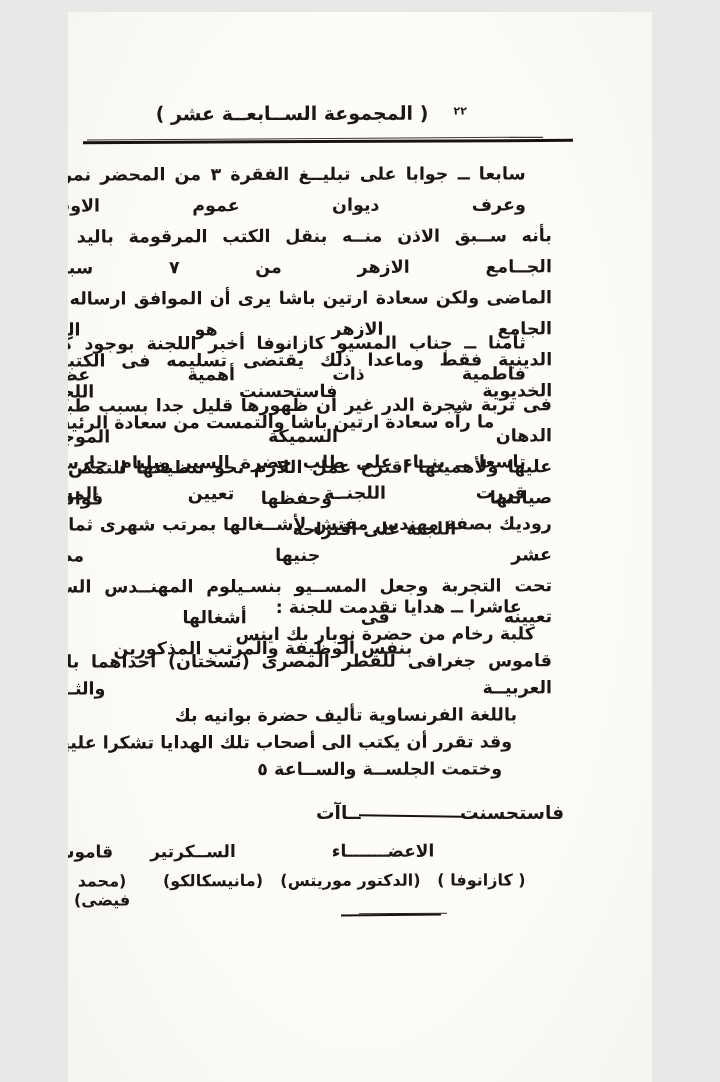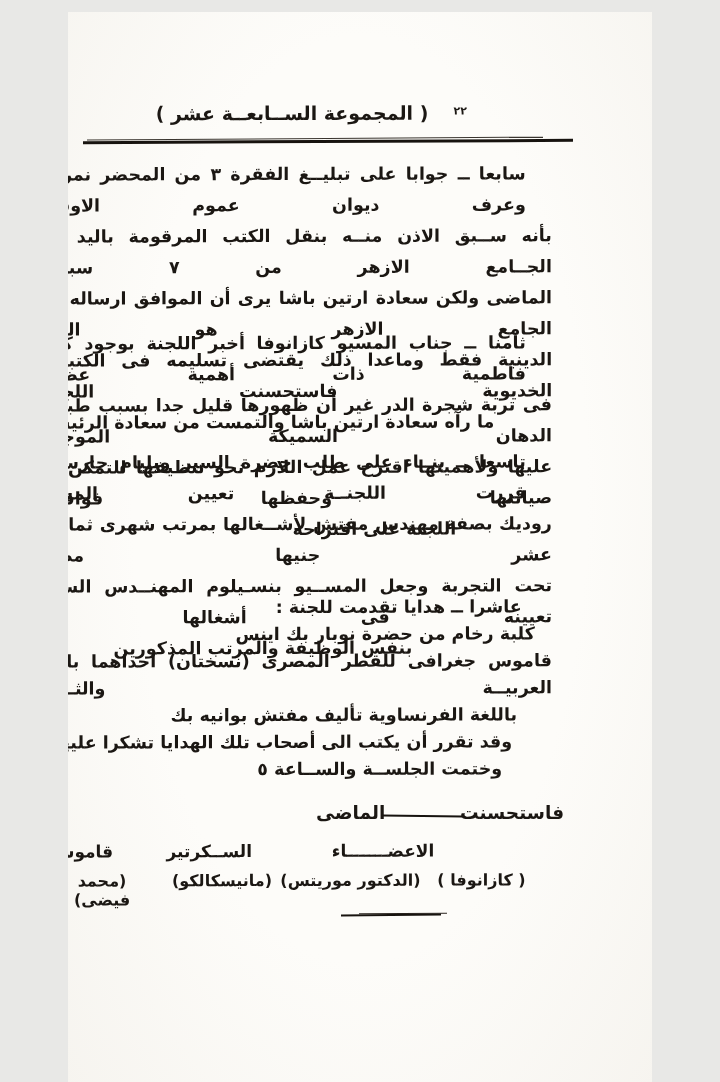--- a/index.html
+++ b/index.html
@@ -62,21 +62,21 @@
   .sig-label .stretch {
     flex: 1; height: 0;
     border-bottom: 2.6px solid #17130f;
     margin: 0 -2px 6px -2px;
     transform: skewY(0.8deg);
   }
   .sig-roles { top: 829px; display: flex; direction: rtl; padding-right: 38px; font-size: 17px; font-weight: bold; }
   .sig-names { top: 859px; display: flex; direction: rtl; padding-right: 18px; font-size: 16px; font-weight: bold; }
   .col-members { width: 262px; display: flex; justify-content: space-around; }
   .col-members.hdr { display: block; text-align: center; }
-  .col-secretary { width: 118px; }
+  .col-secretary { width: 118px; text-align: center; }
   .col-president { width: 104px; text-align: center; }
   .bottom-rule {
     top: 901px; right: 205px; width: 106px; height: 4px;
   }
   .bottom-rule .a {
     position: absolute; top: 1px; left: 0; width: 100px; height: 2px;
     background: #17130f; transform: rotate(-0.6deg);
   }
   .bottom-rule .b {
     position: absolute; top: 0; left: 18px; width: 88px; height: 1.2px;
@@ -117,29 +117,29 @@
     <div class="line j" style="padding-right:26px">تاسعا ــ بنــاء على طلب حضرة السير ويليام جارستين قررت اللجنــة تعيين المسـيو</div>
     <div class="line j">روديك بصفة مهندس مفتش لأشــغالها بمرتب شهرى ثمانيــة عشر جنيها مصريا</div>
     <div class="line j">تحت التجربة وجعل المســيو بنسـيلوم المهنــدس السابق تعيينه فى أشغالها أيضا</div>
     <div class="line rt" style="padding-right:140px">بنفس الوظيفة والمرتب المذكورين</div>
   </div>
 
   <div class="content para p10 abs">
     <div class="line rt" style="padding-right:30px">عاشرا ــ هدايا تقدمت للجنة :</div>
     <div class="line rt" style="padding-right:17px">كلبة رخام من حضرة نوبار بك اينس</div>
     <div class="line j">قاموس جغرافى للقطر المصرى (نسختان) احداهما باللغة العربيــة والثــانية</div>
-    <div class="line rt" style="padding-right:35px">باللغة الفرنساوية تأليف مفتش بوانيه بك</div>
+    <div class="line rt" style="padding-right:35px">باللغة الفرنساوية تأليف حضرة بوانيه بك</div>
     <div class="line rt" style="padding-right:40px">وقد تقرر أن يكتب الى أصحاب تلك الهدايا تشكرا عليها</div>
     <div class="line rt" style="padding-right:50px">وختمت الجلســة والســاعة ٥</div>
   </div>
 
   <div class="sig-label abs">
     <span>فاستحسنت</span>
     <span class="stretch"></span>
-    <span>الماضى</span>
+    <span>ــاآت</span>
   </div>
 
   <div class="content sig-roles abs">
     <div class="col-members hdr">الاعضـــــــاء</div>
     <div class="col-secretary">الســكرتير</div>
     <div class="col-president">قاموس</div>
   </div>
 
   <div class="content sig-names abs">
     <div class="col-members">

